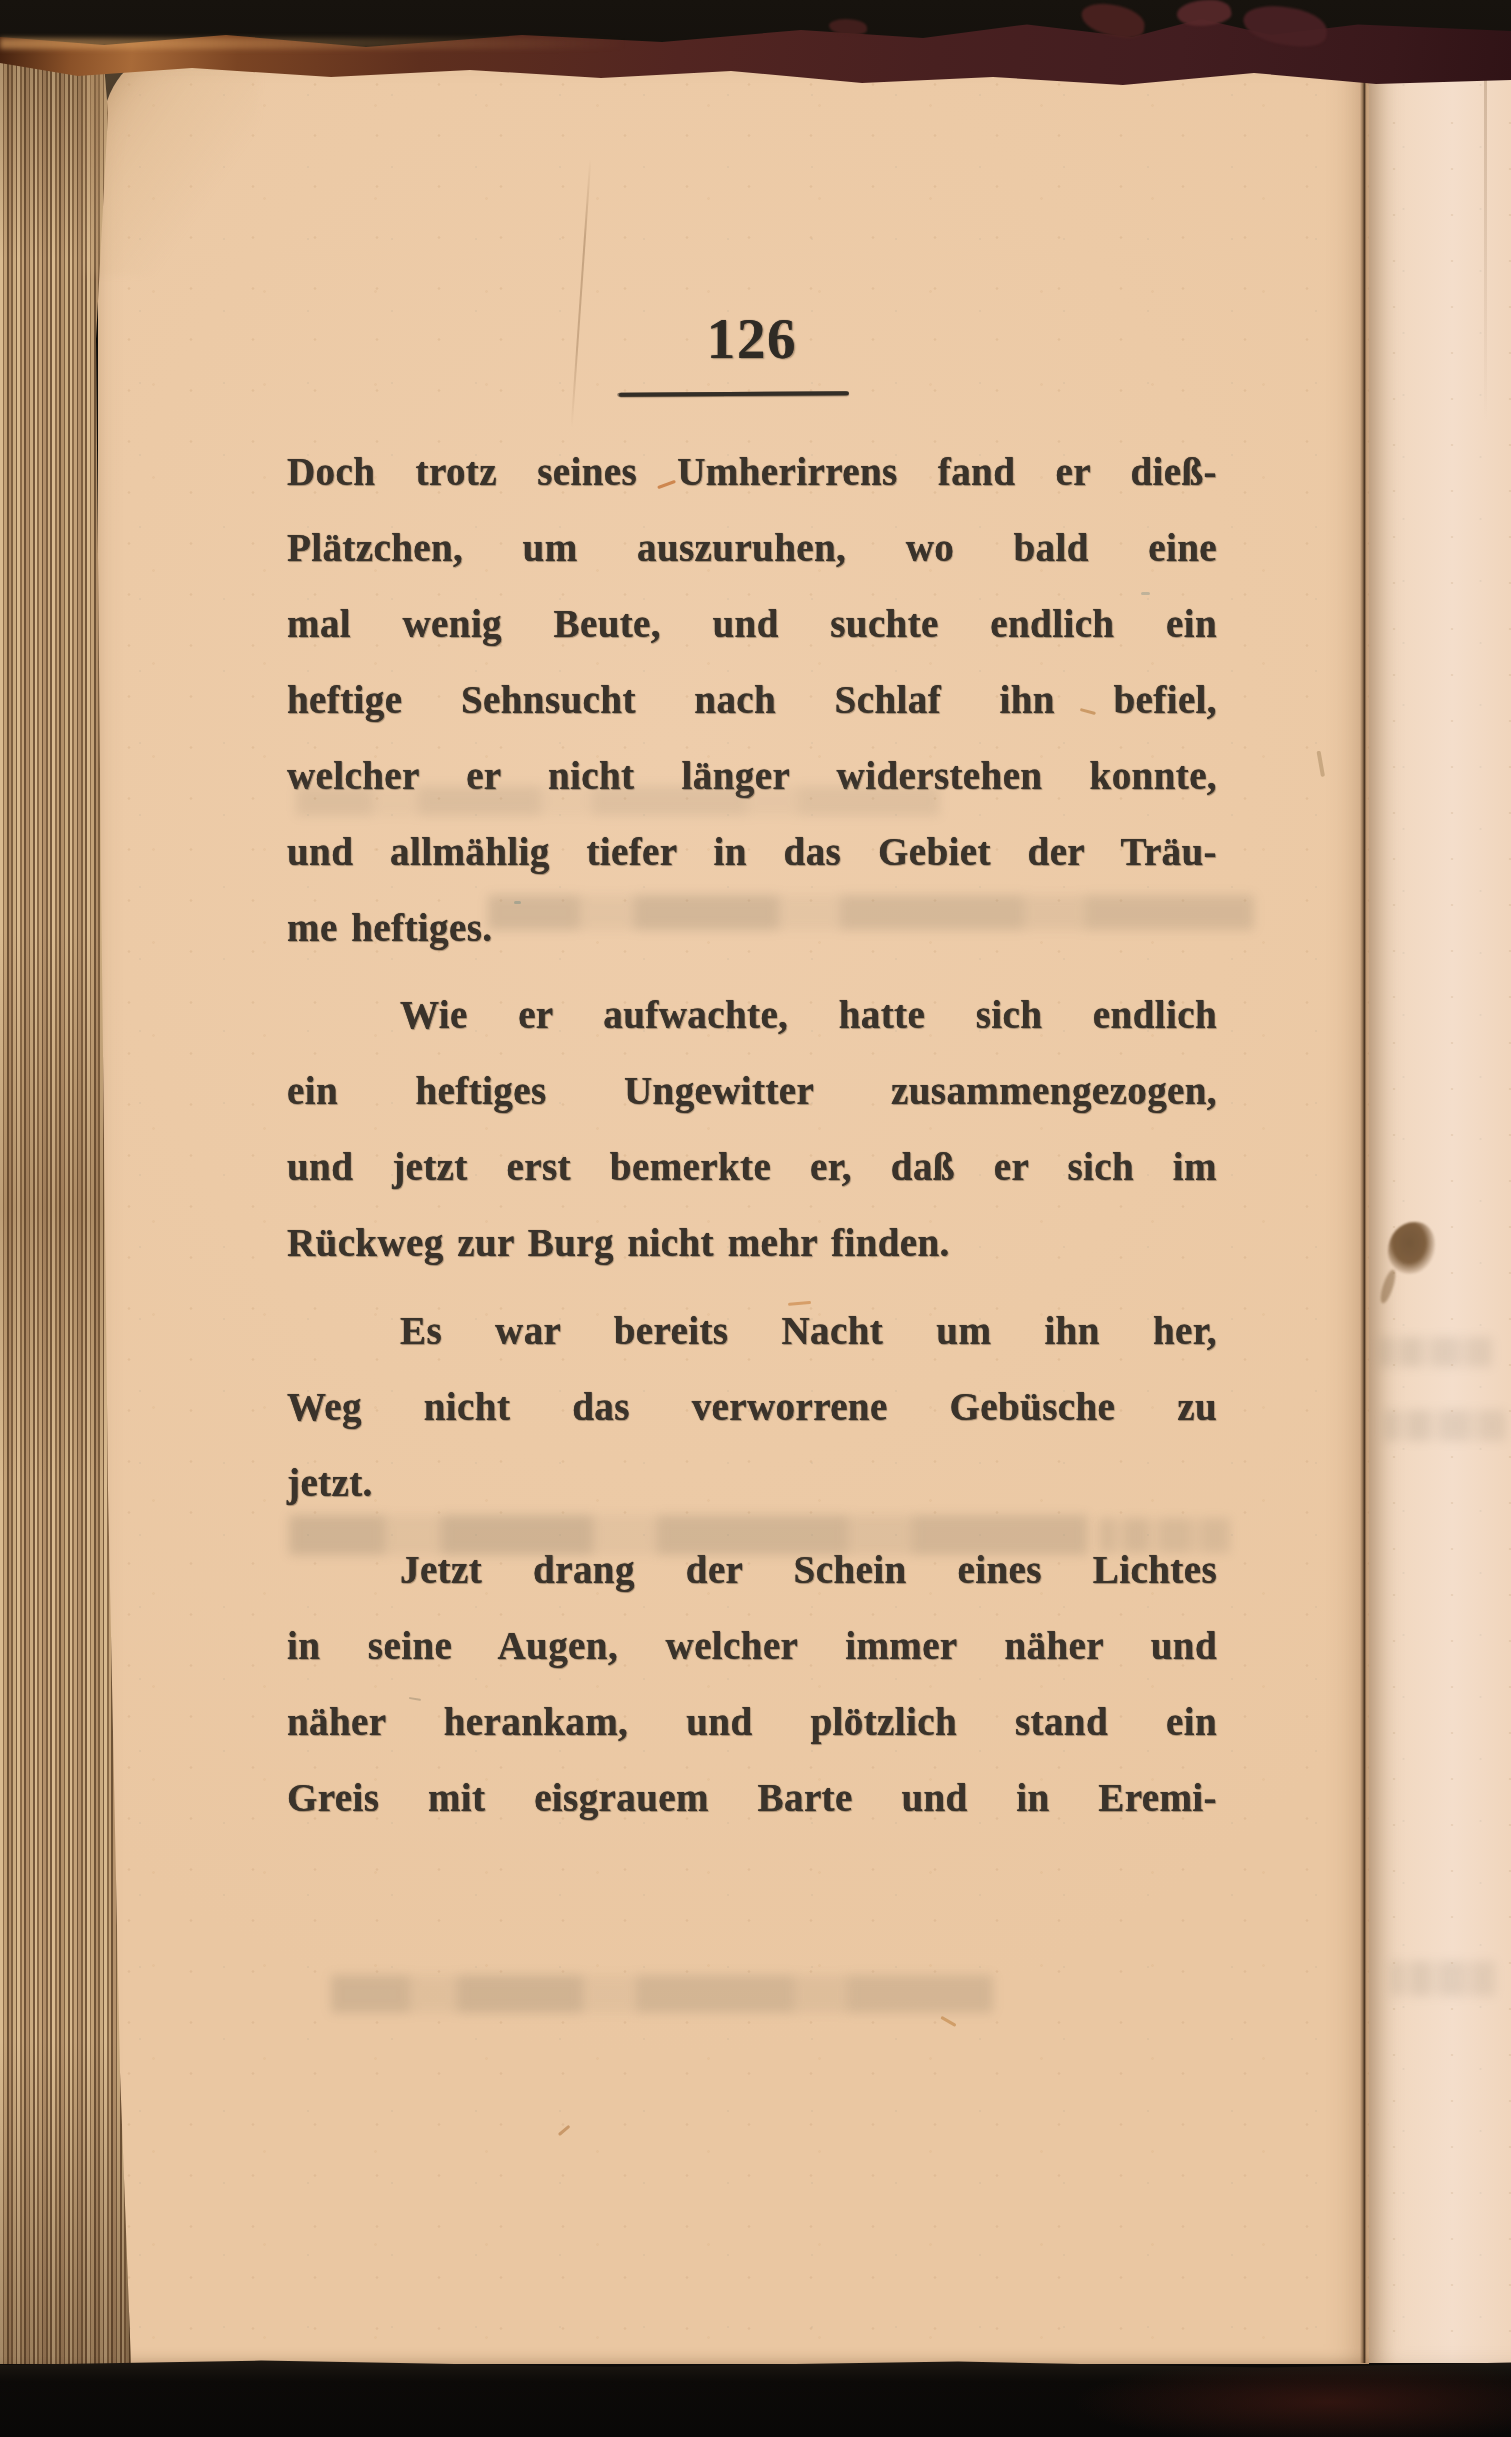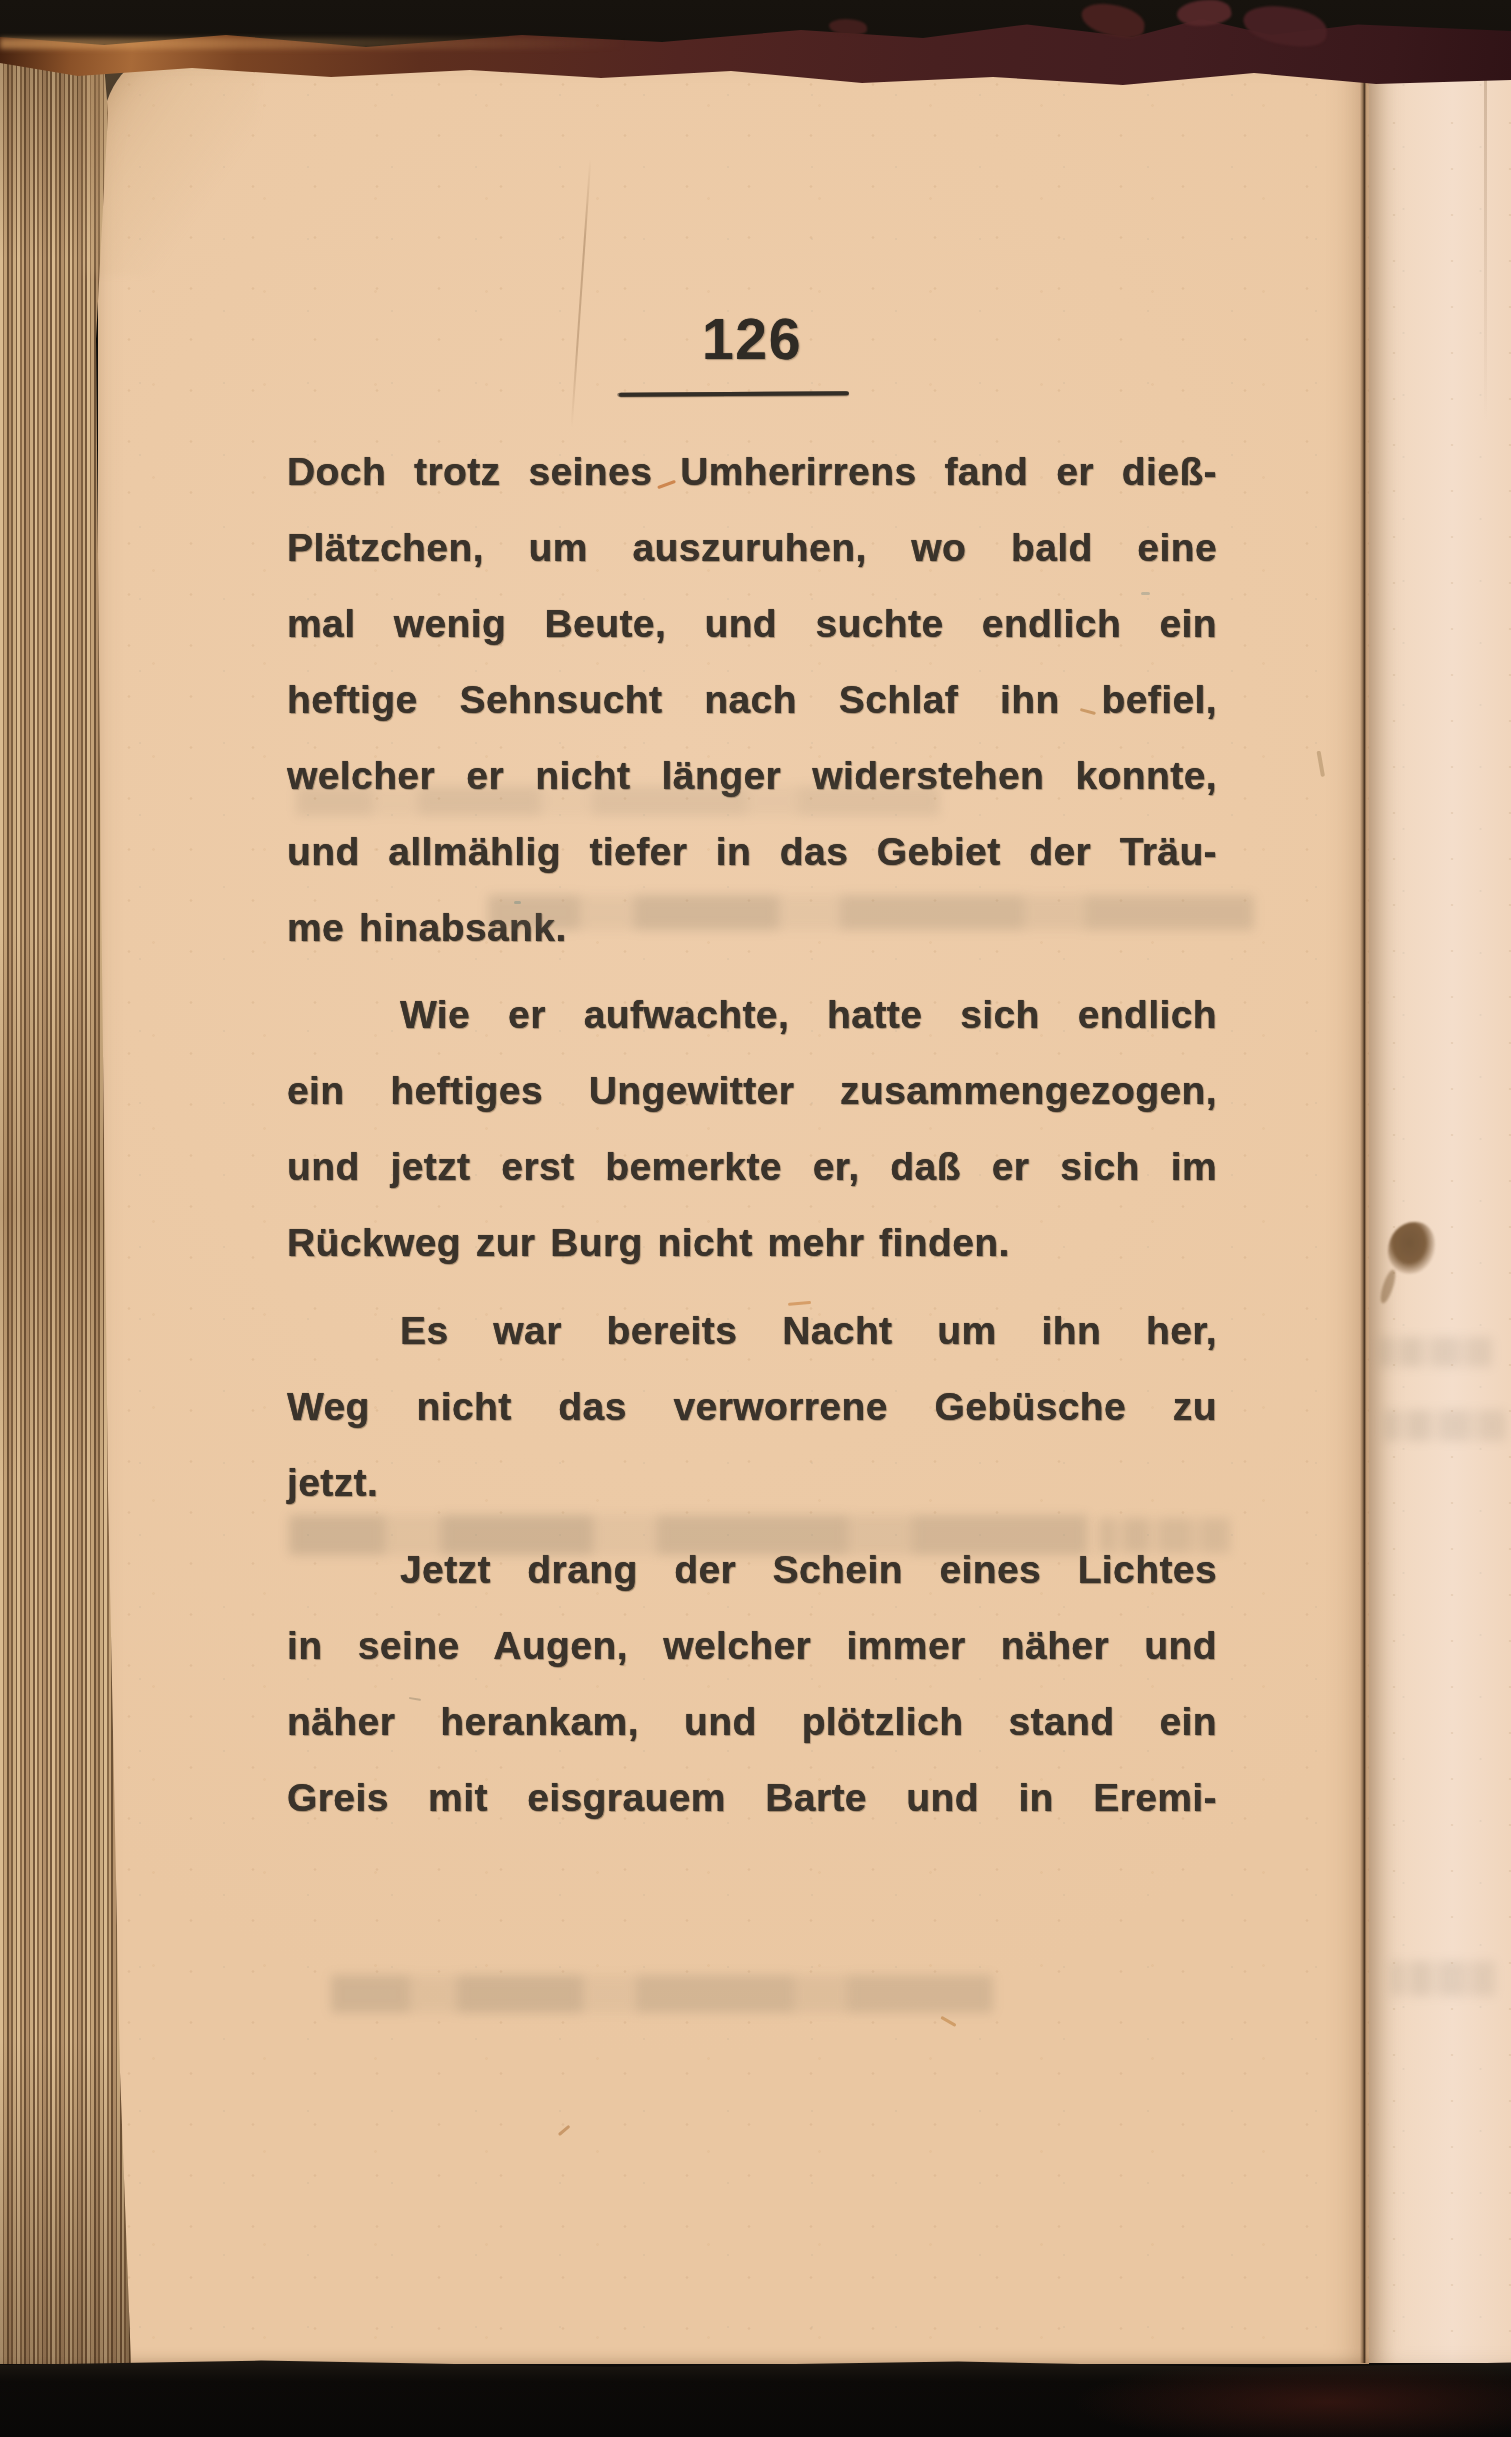--- a/index.html
+++ b/index.html
@@ -1,18 +1,18 @@
 <!DOCTYPE html>
 <html style="font-size:14px"><head>
 <meta charset="utf-8">
 <style>
   html,body{margin:0;padding:0;background:#0d0b09;}
   .scene{position:relative;width:1511px;height:2438px;overflow:hidden;
          background:linear-gradient(180deg,#17130e 0px,#120f0b 122px,#0d0b09 261px);
-         font-family:Liberation Sans, sans-serif;}
+         font-family:Liberation Serif, serif;}
 
   
   .rightpage{position:absolute;left:1365px;top:54px;width:146px;height:2309px;z-index:1;
     background:
       radial-gradient(rgba(160,115,70,.14) 1px, transparent 1.7px),
       radial-gradient(rgba(125,135,125,.10) 0.9px, transparent 1.4px),
       linear-gradient(90deg,#e9cdae 0%,#f1d8c0 22%,#f4decb 60%,#f0d5bc 100%);
     background-size:58px 46px,77px 62px,100% 100%;
     box-shadow:inset 22.6px 0 26px -14px rgba(110,75,45,.55);}
 
@@ -146,21 +146,21 @@
     <div class="pagenum">126</div>
     <div class="rule"></div>
     <div class="textblock">
         <div class="para">
           <div class="line">Doch trotz seines Umherirrens fand er dieß-</div>
           <div class="line">Plätzchen, um auszuruhen, wo bald eine</div>
           <div class="line">mal wenig Beute, und suchte endlich ein</div>
           <div class="line">heftige Sehnsucht nach Schlaf ihn befiel,</div>
           <div class="line">welcher er nicht länger widerstehen konnte,</div>
           <div class="line">und allmählig tiefer in das Gebiet der Träu-</div>
-          <div class="line endline">me hinabsank.</div>
+          <div class="line endline">me heftiges.</div>
         </div>
         <div class="para indent">
           <div class="line">Wie er aufwachte, hatte sich endlich</div>
           <div class="line">ein heftiges Ungewitter zusammengezogen,</div>
           <div class="line">und jetzt erst bemerkte er, daß er sich im</div>
           <div class="line endline">Rückweg zur Burg nicht mehr finden.</div>
         </div>
         <div class="para indent">
           <div class="line">Es war bereits Nacht um ihn her,</div>
           <div class="line">Weg nicht das verworrene Gebüsche zu</div>

